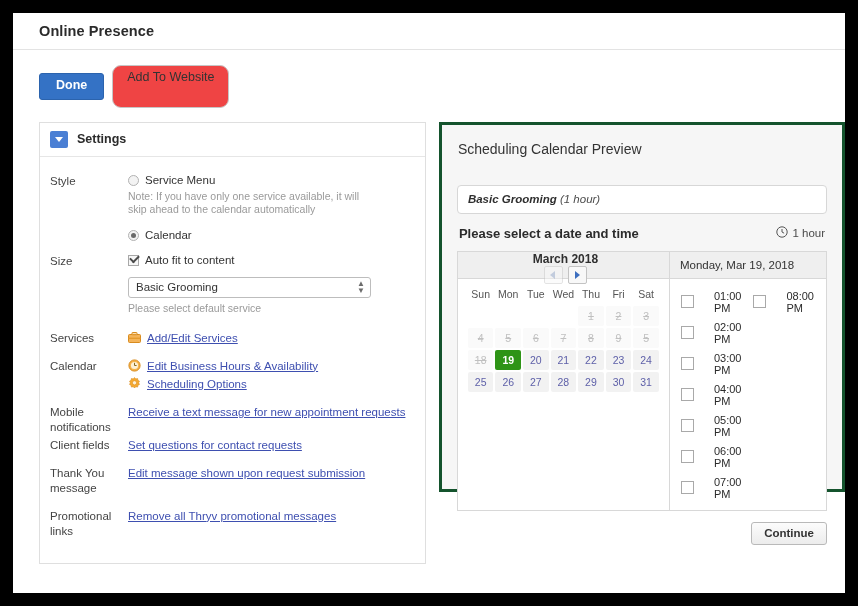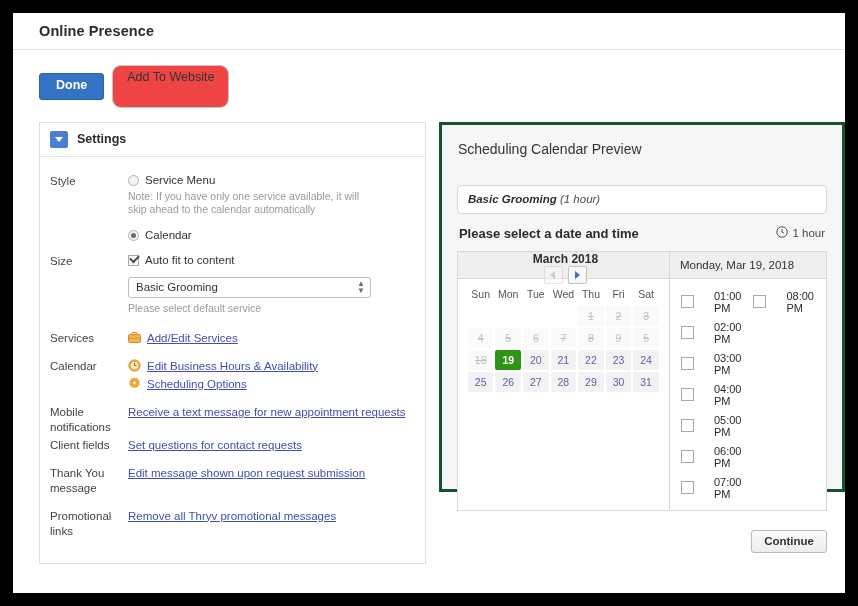--- a/index.html
+++ b/index.html
@@ -324,21 +324,20 @@
   .btn-continue {
     background: linear-gradient(#fcfcfc,#ececec);
     border: 1px solid #b9b9b9;
     border-radius: 3px;
     font-size: 11.5px;
     font-weight: bold;
     color: #333333;
     padding: 4px 12px 5px;
     cursor: pointer;
     font-family: "Liberation Sans", sans-serif;
-    margin-top: 8px;
   }
 </style>
 </head>
 <body>
 
 <div class="screen">
 
   <div class="titlebar">
     <span class="title">Online Presence</span>
   </div>

